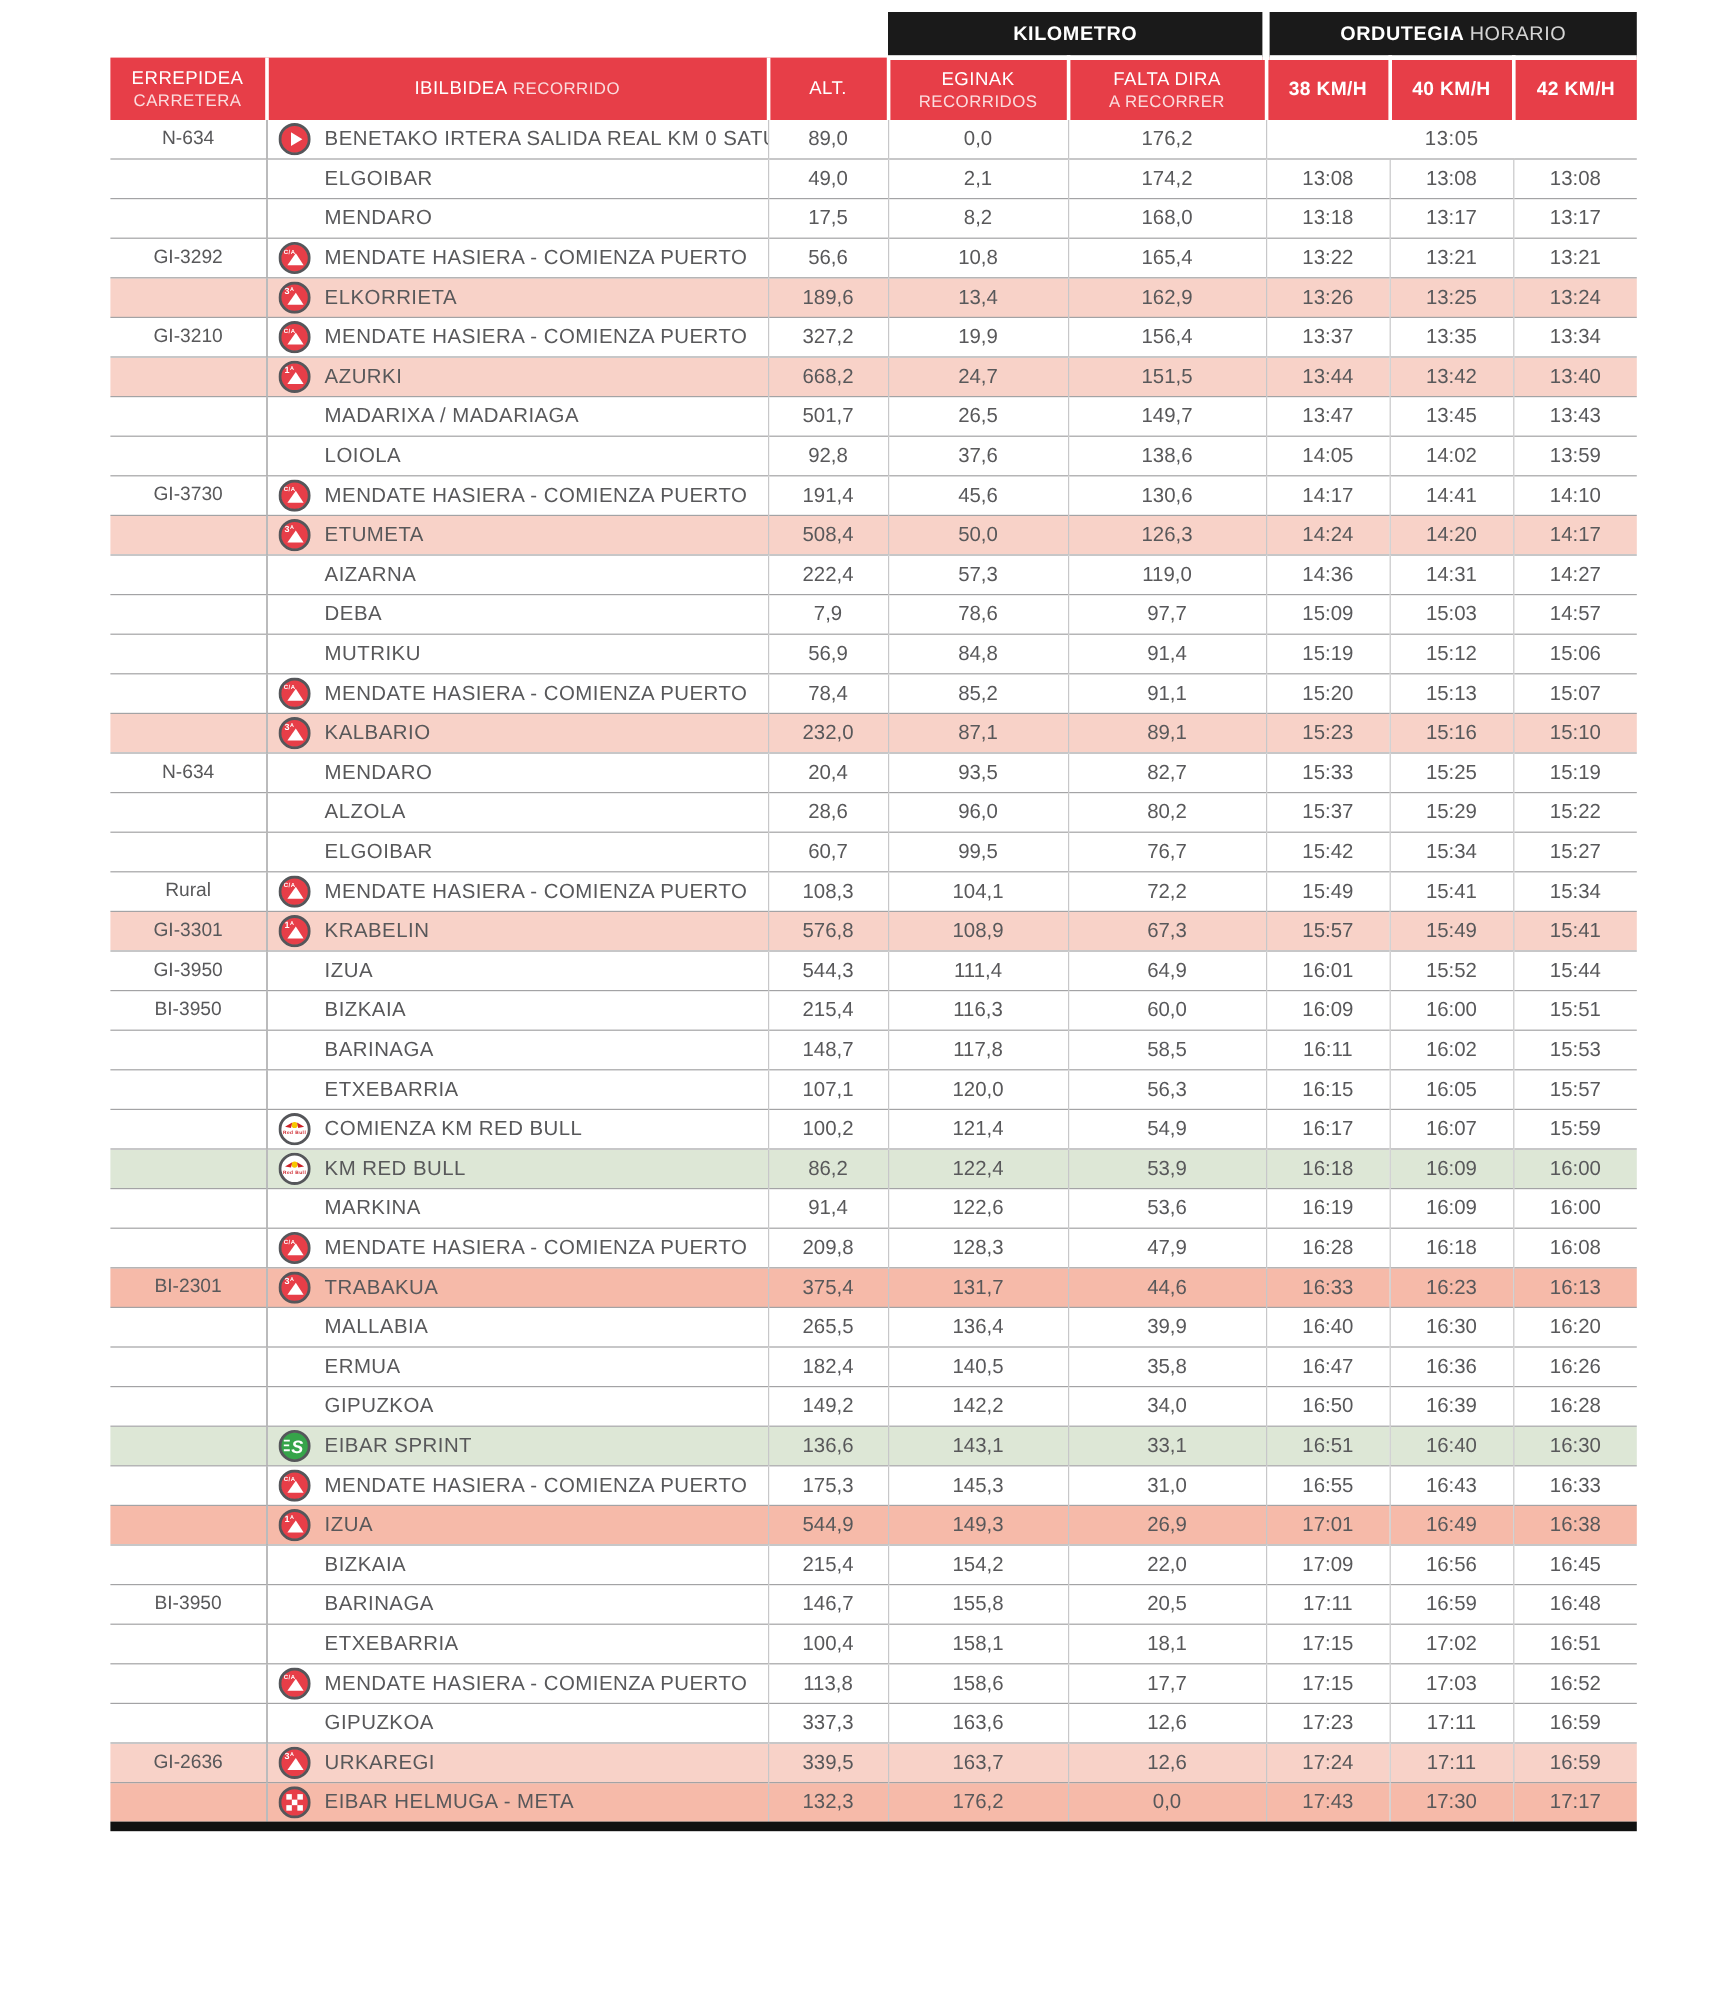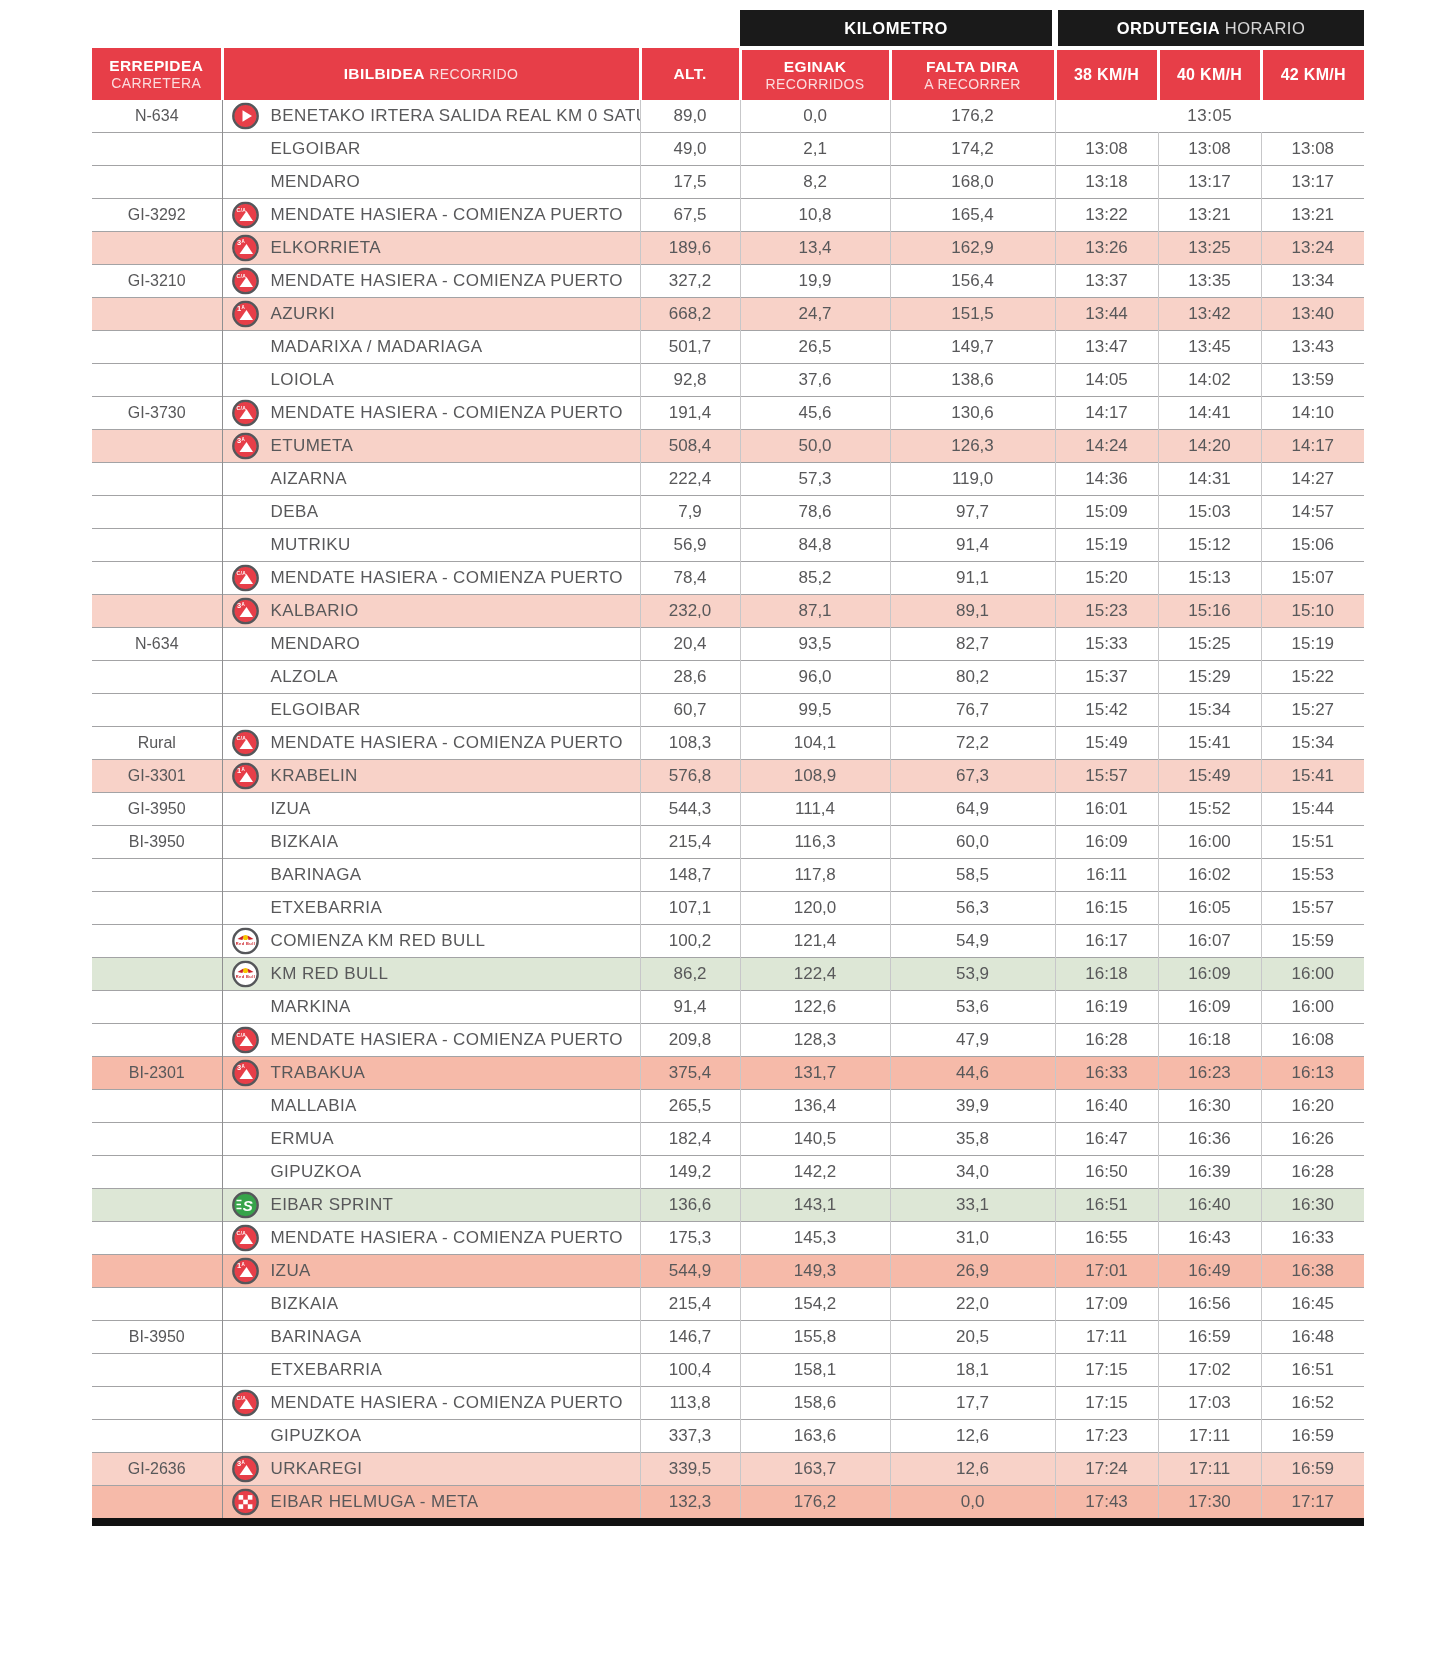--- a/index.html
+++ b/index.html
@@ -11,21 +11,21 @@
   tr.bar th{background:#1a1a1a;color:#fff;height:34px;font-size:16.5px;font-weight:bold;
             text-align:center;vertical-align:middle;border-bottom:4px solid #fff;letter-spacing:.5px;}
   tr.bar th.ord{border-left:6px solid #fff;}
   tr.bar td.sp{background:#fff;border:none;}
   .lt{font-weight:normal;color:rgba(255,255,255,.82);}
 
   
   tr.red th{background:#e73e48;color:#fff;height:50px;text-align:center;vertical-align:middle;
             border-right:3px solid #fff;padding:0;}
   tr.red th:last-child{border-right:none;}
-  .h1{font-size:15.5px;font-weight:bold;line-height:1.25;letter-spacing:.4px;}
+  .h1{font-size:15.5px;font-weight:normal;line-height:1.25;letter-spacing:.4px;}
   .h2{font-size:14px;font-weight:normal;color:rgba(255,255,255,.82);line-height:1.2;letter-spacing:.4px;}
   .kmh{font-size:16px;font-weight:bold;letter-spacing:.3px;}
 
   
   tbody td{height:32px;border-top:1.5px solid #a3a3a5;border-right:1px solid #c7c7c9;
            font-size:17px;color:#58585a;text-align:center;vertical-align:middle;padding:0;
            overflow:hidden;white-space:nowrap;}
   tbody tr:first-child td{border-top:none;}
   tbody td:last-child{border-right:none;}
   td.road{border-right:1.5px solid #8f8f91;font-size:16px;}
@@ -124,21 +124,21 @@
         <tr>
           <td class="road">GI-3292</td>
           <td class="place"><span class="ic">
               <svg width="27" height="27" viewBox="0 0 27 27">
                 <circle cx="13.5" cy="13.5" r="11.5" fill="#e73e48"></circle>
                 <circle cx="13.5" cy="13.5" r="12.2" fill="none" stroke="#55565a" stroke-width="2.4"></circle>
                 <polygon points="7.5,19.5 14.5,9.5 21,19.5" fill="#fff"></polygon>
                 <text x="4.5" y="10" font-size="5" font-weight="bold" fill="#fff" font-family="Liberation Sans,DejaVu Sans,sans-serif">C/A</text>
               </svg>
             </span><span>MENDATE HASIERA - COMIENZA PUERTO</span></td>
-          <td class="num">67,5</td>
+          <td class="num">56,6</td>
           <td class="num">10,8</td>
           <td class="num">165,4</td>
           <td class="time">13:22</td>
           <td class="time">13:21</td>
           <td class="time">13:21</td>
         </tr>
         <tr style="background: rgb(248, 210, 200);">
           <td class="road"></td>
           <td class="place"><span class="ic">
               <svg width="27" height="27" viewBox="0 0 27 27">

